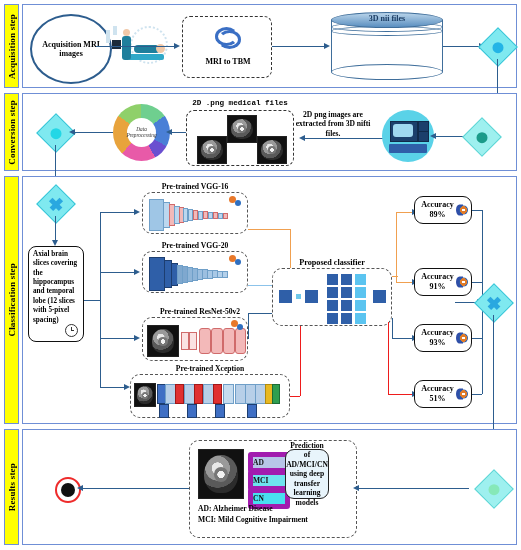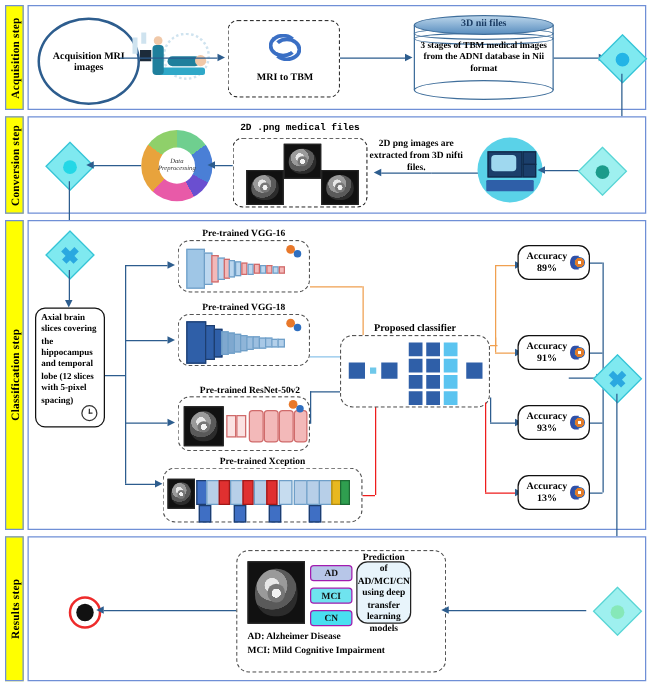--- a/index.html
+++ b/index.html
@@ -85,21 +85,21 @@
   
   .acc{position:absolute;border:1.6px solid #111;border-radius:9px;background:#fff;
     display:flex;align-items:center;justify-content:center;text-align:center;
     font-weight:bold;font-size:8px;line-height:1.2;color:#000;box-sizing:border-box;}
   .accicon{position:absolute;right:3px;top:50%;transform:translateY(-50%);width:12px;height:11px;}
   .accicon b{position:absolute;left:0;top:0;width:7px;height:11px;border-radius:50% 0 0 50%;background:#2f4fa8;}
   .accicon i{position:absolute;right:0;top:1px;width:9px;height:9px;border-radius:50%;
     background:radial-gradient(circle at 50% 50%,#fff 0 22%,#e07b2a 23% 58%,#2f5fa8 59% 100%);}
 
   
-  .tagpill{position:absolute;border:1px solid #a21caf;border-radius:3px;text-align:center;
+  .tagpill{position:absolute;border:5px solid #a21caf;border-radius:3px;text-align:left;
     font-weight:bold;font-size:7.5px;color:#111;line-height:11px;height:11px;}
   .predbox{position:absolute;border:1.4px solid #222;border-radius:9px;background:#e8f4fb;
     display:flex;align-items:center;justify-content:center;text-align:center;
     font-weight:bold;font-size:7.6px;line-height:1.25;color:#000;box-sizing:border-box;padding:2px;}
   .legend{position:absolute;font-weight:bold;font-size:7.6px;line-height:1.45;color:#000;}
 
   .clock{position:absolute;width:11px;height:11px;border-radius:50%;border:1.2px solid #333;background:#fff;}
   .clock:before{content:"";position:absolute;left:4.5px;top:1.6px;width:1px;height:4px;background:#333;}
   .clock:after{content:"";position:absolute;left:5px;top:5px;width:3.4px;height:1px;background:#333;}
 
@@ -156,21 +156,20 @@
   <div class="hline" style="left:272px;top:46px;width:52px;"></div>
   <div class="arw arw-r" style="left:324px;top:42.5px;"></div>
 
   <div class="cyl" style="left:331px;top:12px;width:112px;height:68px;">
     <div class="body"></div>
     <div class="bot"></div>
     <div class="rib" style="top:10px;"></div>
     <div class="rib" style="top:14px;"></div>
     <div class="top"></div>
     <div class="ttl">3D nii files</div>
-    <div class="txt">3 stages of TBM medical images from the ADNI database in Nii format</div>
   </div>
 
   <div class="hline" style="left:443px;top:46px;width:36px;"></div>
   <div class="arw arw-r" style="left:479px;top:42.5px;"></div>
 
   <div class="gw cy" style="left:484px;top:33px;">
     <span class="dot" style="background:#23b4e6;"></span>
   </div>
 
   <div class="vline" style="left:497px;top:59px;height:60px;"></div>
@@ -276,21 +275,21 @@
       <div class="slabr" style="left:70px;top:19px;width:3px;height:5px;"></div>
       <div class="slab" style="left:75px;top:20px;width:3px;height:4px;"></div>
       <div class="slabr" style="left:80px;top:20px;width:3px;height:4px;"></div>
       <div class="dotpair" style="left:86px;top:3px;width:14px;height:12px;">
         <i style="left:0;top:0;width:7px;height:7px;background:#e8782a;"></i>
         <i style="left:6px;top:4px;width:6px;height:6px;background:#2f6fc0;"></i>
       </div>
     </div>
   </div>
 
-  <div class="cap" style="left:140px;top:241px;width:110px;">Pre-trained VGG-18</div>
+  <div class="cap" style="left:140px;top:241px;width:110px;">Pre-trained VGG-20</div>
   <div class="dashbox2" style="left:142px;top:251px;width:106px;height:42px;">
     <div class="netcard" style="left:0;top:0;width:106px;height:42px;">
       <div class="slabd" style="left:6px;top:5px;width:14px;height:32px;"></div>
       <div class="slabd" style="left:21px;top:8px;width:6px;height:26px;"></div>
       <div class="slabd" style="left:28px;top:11px;width:5px;height:21px;"></div>
       <div class="slab" style="left:34px;top:13px;width:4px;height:17px;background:#7fa8cf;"></div>
       <div class="slab" style="left:39px;top:14px;width:4px;height:15px;background:#7fa8cf;"></div>
       <div class="slab" style="left:44px;top:15px;width:4px;height:13px;background:#8fb5d8;"></div>
       <div class="slab" style="left:49px;top:16px;width:4px;height:11px;background:#8fb5d8;"></div>
       <div class="slab" style="left:54px;top:17px;width:4px;height:9px;background:#9cbfe0;"></div>
@@ -418,21 +417,21 @@
       </div>
   </div>
   <div class="acc" style="left:414px;top:324px;width:58px;height:28px;padding-right:11px;">
     <div><span>Accuracy</span><br><span>93%</span></div>
     <div class="accicon">
         <b></b>
         <i></i>
       </div>
   </div>
   <div class="acc" style="left:414px;top:380px;width:58px;height:28px;padding-right:11px;">
-    <div><span>Accuracy</span><br><span>13%</span></div>
+    <div><span>Accuracy</span><br><span>51%</span></div>
     <div class="accicon">
         <b></b>
         <i></i>
       </div>
   </div>
 
   <div class="hline" style="left:472px;top:210px;width:10px;"></div>
   <div class="hline" style="left:472px;top:282px;width:10px;"></div>
   <div class="hline" style="left:472px;top:338px;width:10px;"></div>
   <div class="hline" style="left:472px;top:394px;width:10px;"></div>

